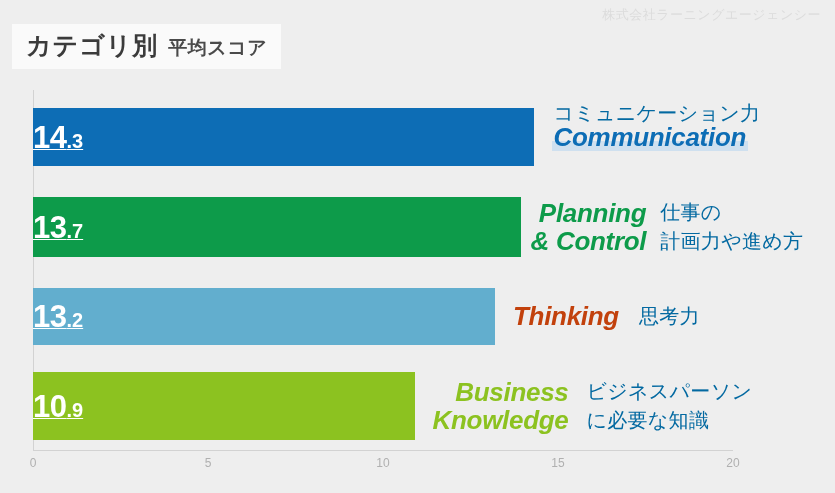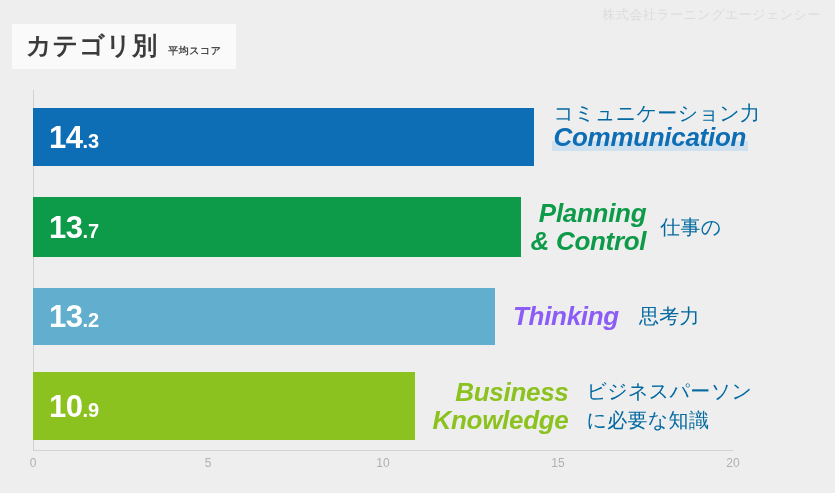--- a/index.html
+++ b/index.html
@@ -43,21 +43,21 @@
     gap: 10px;
     white-space: nowrap;
   }
   .title-main {
     font-size: 25px;
     font-weight: bold;
     color: #3b3b3b;
     letter-spacing: 1px;
   }
   .title-sub {
-    font-size: 10px;
+    font-size: 19px;
     font-weight: bold;
     color: #4a4a4a;
     letter-spacing: 0.5px;
   }
 
   
   .plot {
     position: absolute;
     left: 0;
     top: 0;
@@ -91,23 +91,23 @@
   
   .bar {
     position: absolute;
     left: 33px;
     display: flex;
     align-items: center;
   }
   .bar-value {
     color: #ffffff;
     font-weight: bold;
-    margin-left: 16px;
     line-height: 1;
     white-space: nowrap;
+    text-decoration: underline;
   }
   .bar-value .int {
     font-size: 31px;
     letter-spacing: -0.5px;
   }
   .bar-value .dec {
     font-size: 20px;
   }
 
   
@@ -184,30 +184,31 @@
         <span class="int">13</span><span class="dec">.7</span>
       </div>
     </div>
     <div class="label-group" id="lbl-1" style="top: 197px; height: 60px; left: 530.5px;">
       <div class="stack" style="text-align:left;align-items:flex-end;">
         <span class="label-en" id="en-1a" style="color: rgb(13, 155, 74);">Planning</span>
         <span class="label-en" id="en-1b" style="color: rgb(13, 155, 74);">&amp; Control</span>
       </div>
       <div class="stack" style="margin-left:14px;">
         <span class="label-jp">仕事の</span>
+        <span class="label-jp">計画力や進め方</span>
       </div>
     </div>
 
     <div class="bar" id="bar-2" style="top: 288px; height: 57px; width: 462px; background: rgb(98, 174, 206);">
       <div class="bar-value">
         <span class="int">13</span><span class="dec">.2</span>
       </div>
     </div>
     <div class="label-group" id="lbl-2" style="top: 288px; height: 57px; left: 513px;">
-      <span class="label-en" id="en-2" style="color: #8b5cf6;">Thinking</span>
+      <span class="label-en" id="en-2" style="color: #c2410c;">Thinking</span>
       <span class="label-jp" style="margin-left:20px;">思考力</span>
     </div>
 
     <div class="bar" id="bar-3" style="top: 372px; height: 68px; width: 381.5px; background: rgb(140, 194, 32);">
       <div class="bar-value">
         <span class="int">10</span><span class="dec">.9</span>
       </div>
     </div>
     <div class="label-group" id="lbl-3" style="top: 372px; height: 68px; left: 432.5px;">
       <div class="stack" style="text-align:right;align-items:flex-end;">

